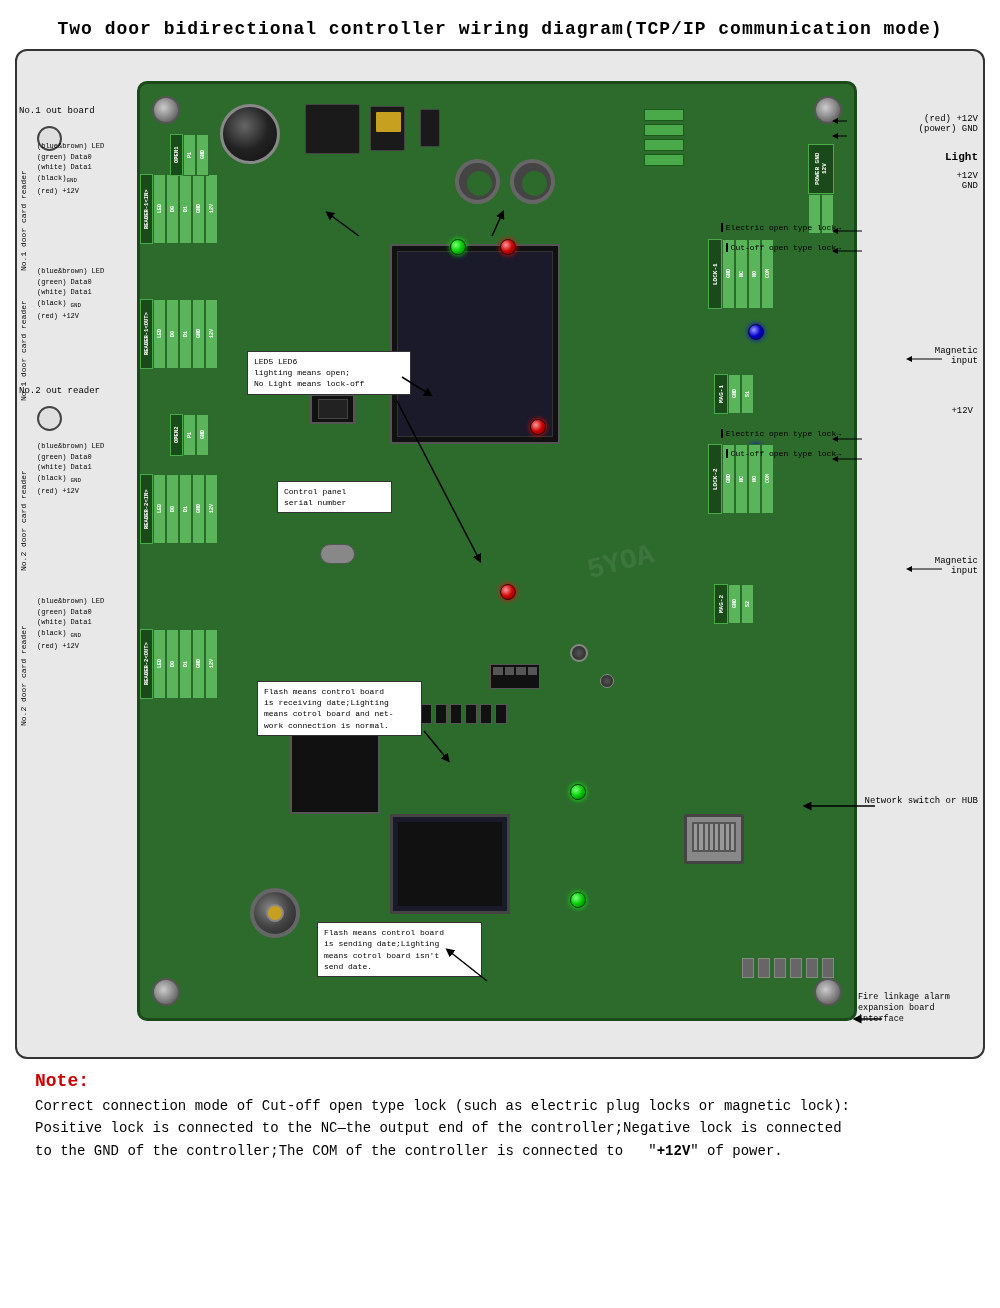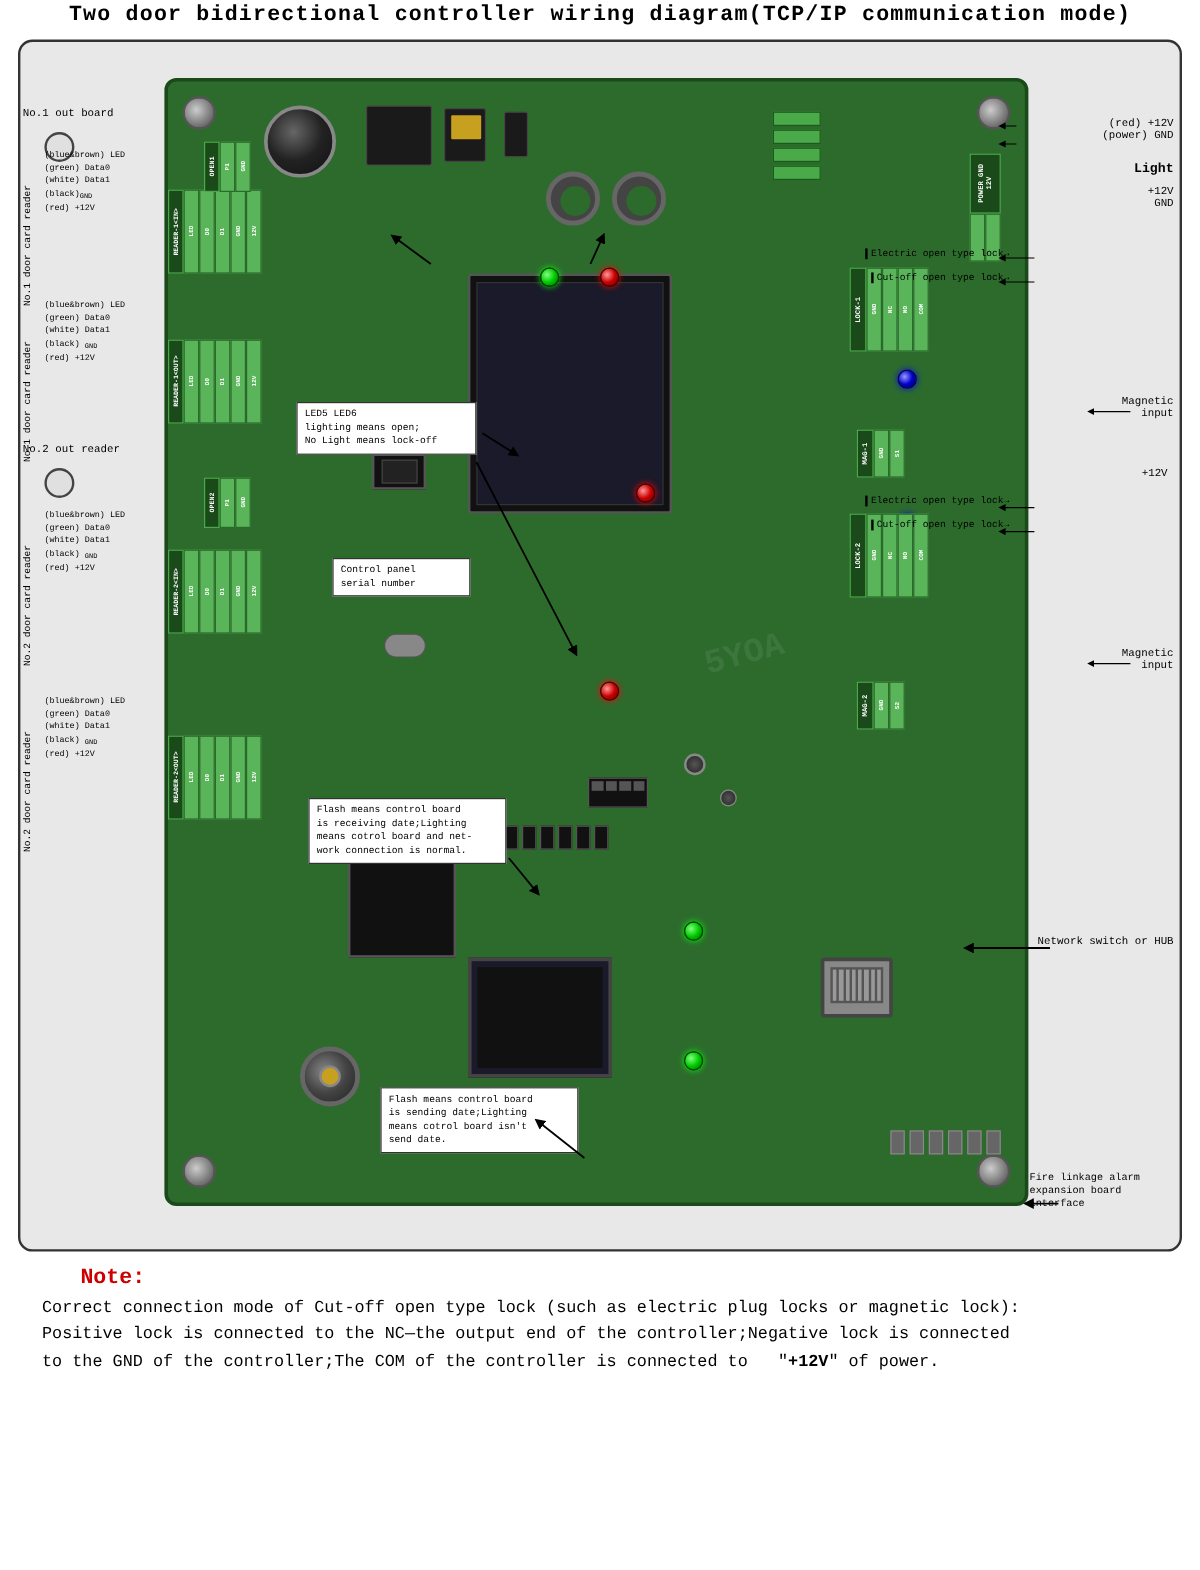--- a/index.html
+++ b/index.html
@@ -7,21 +7,21 @@
       background: #fff;
       font-family: 'Courier New', monospace;
       width: 1000px;
       min-height: 1308px;
       overflow-x: hidden;
     }
     .page-wrapper {
       width: 1000px;
       min-height: 1308px;
       background: #fff;
-      padding: 3px 15px;
+      padding: 19px 15px;
     }
     .page-title {
       font-size: 18px;
       font-weight: bold;
       text-align: center;
       margin-bottom: 10px;
       letter-spacing: 1px;
     }
     .diagram-area {
       border: 2px solid #333;
@@ -109,21 +109,20 @@
     
     .note-section {
       margin-top: 12px;
       padding: 0 20px;
     }
     .note-title {
       color: #cc0000;
       font-size: 18px;
       font-weight: bold;
       margin-bottom: 4px;
-      margin-left: 32px;
     }
     .note-text {
       font-size: 14px;
       color: #000;
       line-height: 1.6;
     }
   </style>
 </head>
 <body>
 
@@ -527,21 +526,21 @@
     </div>
 
     <div style="position:absolute;top:745px;right:5px;font-size:9px;color:#000;text-align:right;max-width:120px;">
       <div>Network switch or HUB</div>
     </div>
 
     <div style="position:absolute;bottom:32px;right:5px;font-size:8.5px;color:#000;text-align:left;max-width:120px;line-height:1.3;">Fire linkage alarm<br>expansion board interface</div>
 
 
 
-    <div class="callout-box" style="top:300px;left:230px;width:150px;">
+    <div class="callout-box" style="top:300px;left:230px;width:164px;">
       <span>LED5 LED6<br>lighting means open;<br>No Light means lock-off</span>
     </div>
 
     <div class="callout-box" style="top:430px;left:260px;width:115px;">
       <span>Control panel<br>serial number</span>
     </div>
 
     <div class="callout-box" style="top:630px;left:240px;width:165px;">
       <span>Flash means control board<br>is receiving date;Lighting<br>means cotrol board and net-<br>work connection is normal.</span>
     </div>

